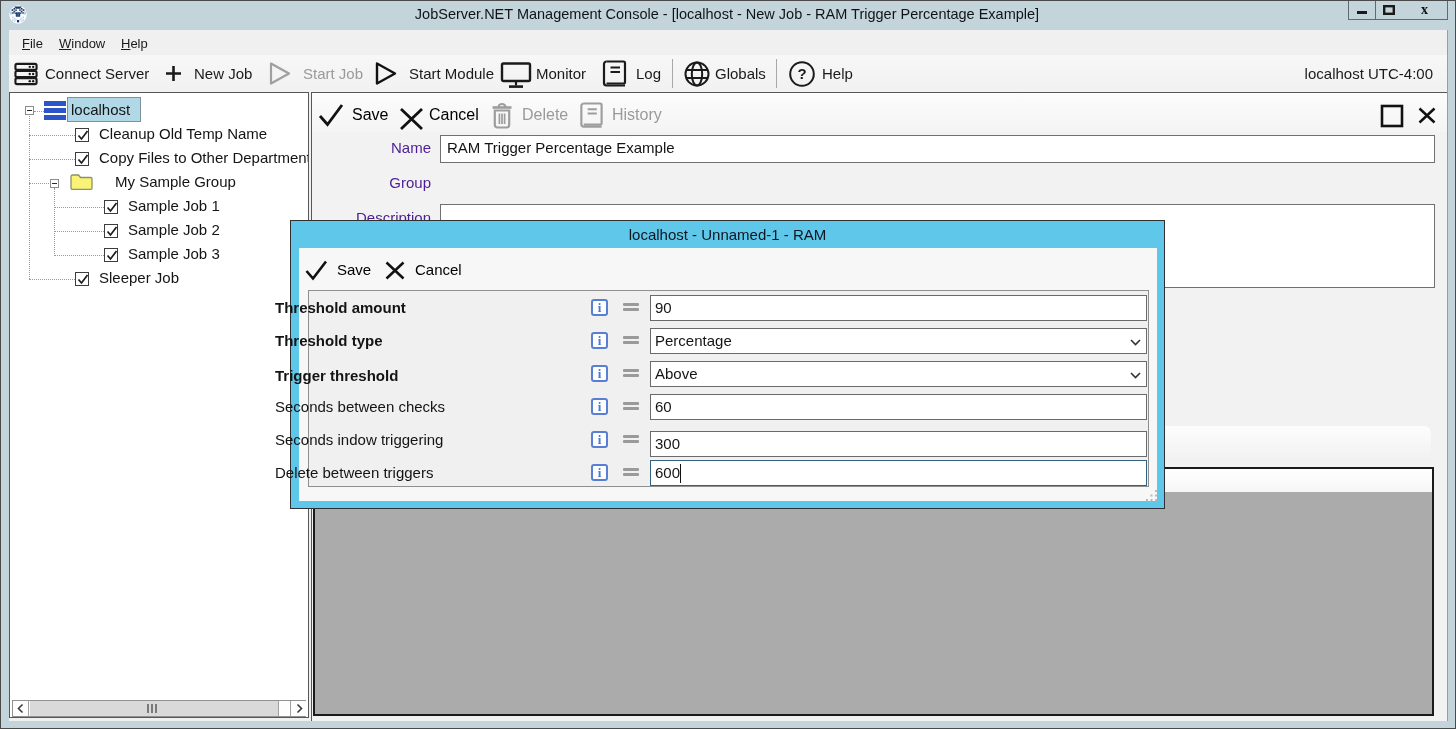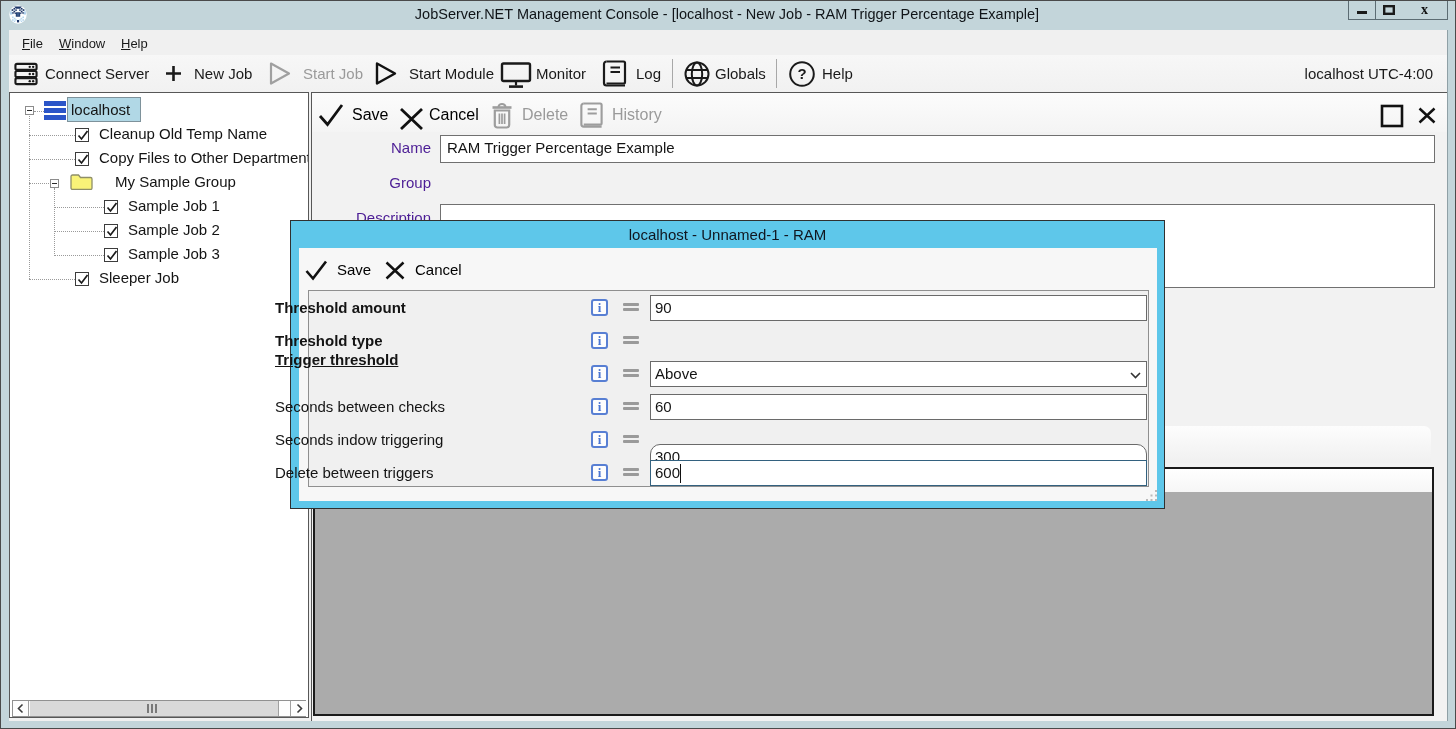--- a/index.html
+++ b/index.html
@@ -363,42 +363,48 @@
    <div class="dlabel bold" style="top:8px;">Threshold amount</div>
    <div class="iicon" style="top:8px;">i</div>
    <div class="eq" style="top:12px;"></div>
    <div class="dfield" style="top:4px;">
           <span class="fieldtext" style="left:4px;">90</span>
         </div>
 
    <div class="dlabel bold" style="top:41px;">Threshold type</div>
    <div class="iicon" style="top:41px;">i</div>
    <div class="eq" style="top:45px;"></div>
-
-   <div class="dlabel bold" style="top:60px;text-decoration:underline;">Trigger threshold</div>
+   <div class="dfield" style="top:37px;">
+          <span class="fieldtext" style="left:4px;">Percentage</span>
+    <svg class="chev" style="right:5px;top:10px;" width="11" height="7" viewBox="0 0 11 7" fill="none" stroke="#333" stroke-width="1.6">
+            <path d="M1 1 L5.5 5.5 L10 1"></path>
+          </svg>
+   </div>
+
+   <div class="dlabel bold" style="top:76px;">Trigger threshold</div>
    <div class="iicon" style="top:74px;">i</div>
    <div class="eq" style="top:78px;"></div>
    <div class="dfield" style="top:70px;">
           <span class="fieldtext" style="left:4px;">Above</span>
     <svg class="chev" style="right:5px;top:10px;" width="11" height="7" viewBox="0 0 11 7" fill="none" stroke="#333" stroke-width="1.6">
             <path d="M1 1 L5.5 5.5 L10 1"></path>
           </svg>
    </div>
 
    <div class="dlabel" style="top:107px;">Seconds between checks</div>
    <div class="iicon" style="top:107px;">i</div>
    <div class="eq" style="top:111px;"></div>
    <div class="dfield" style="top:103px;">
           <span class="fieldtext" style="left:4px;">60</span>
         </div>
 
    <div class="dlabel" style="top:140px;">Seconds indow triggering</div>
    <div class="iicon" style="top:140px;">i</div>
    <div class="eq" style="top:144px;"></div>
-   <div class="dfield" style="top:153px;border-radius:10px;">
+   <div class="dfield" style="top:140px;">
           <span class="fieldtext" style="left:4px;">300</span>
         </div>
 
    <div class="dlabel" style="top:173px;">Delete between triggers</div>
    <div class="iicon" style="top:173px;">i</div>
    <div class="eq" style="top:177px;"></div>
    <div class="dfield" style="top:169px;border-color:#33617f;">
           <span class="fieldtext" style="left:4px;">600</span>
     <div class="abs" style="left:29px;top:3px;width:1px;height:19px;background:#111;"></div>
    </div>

